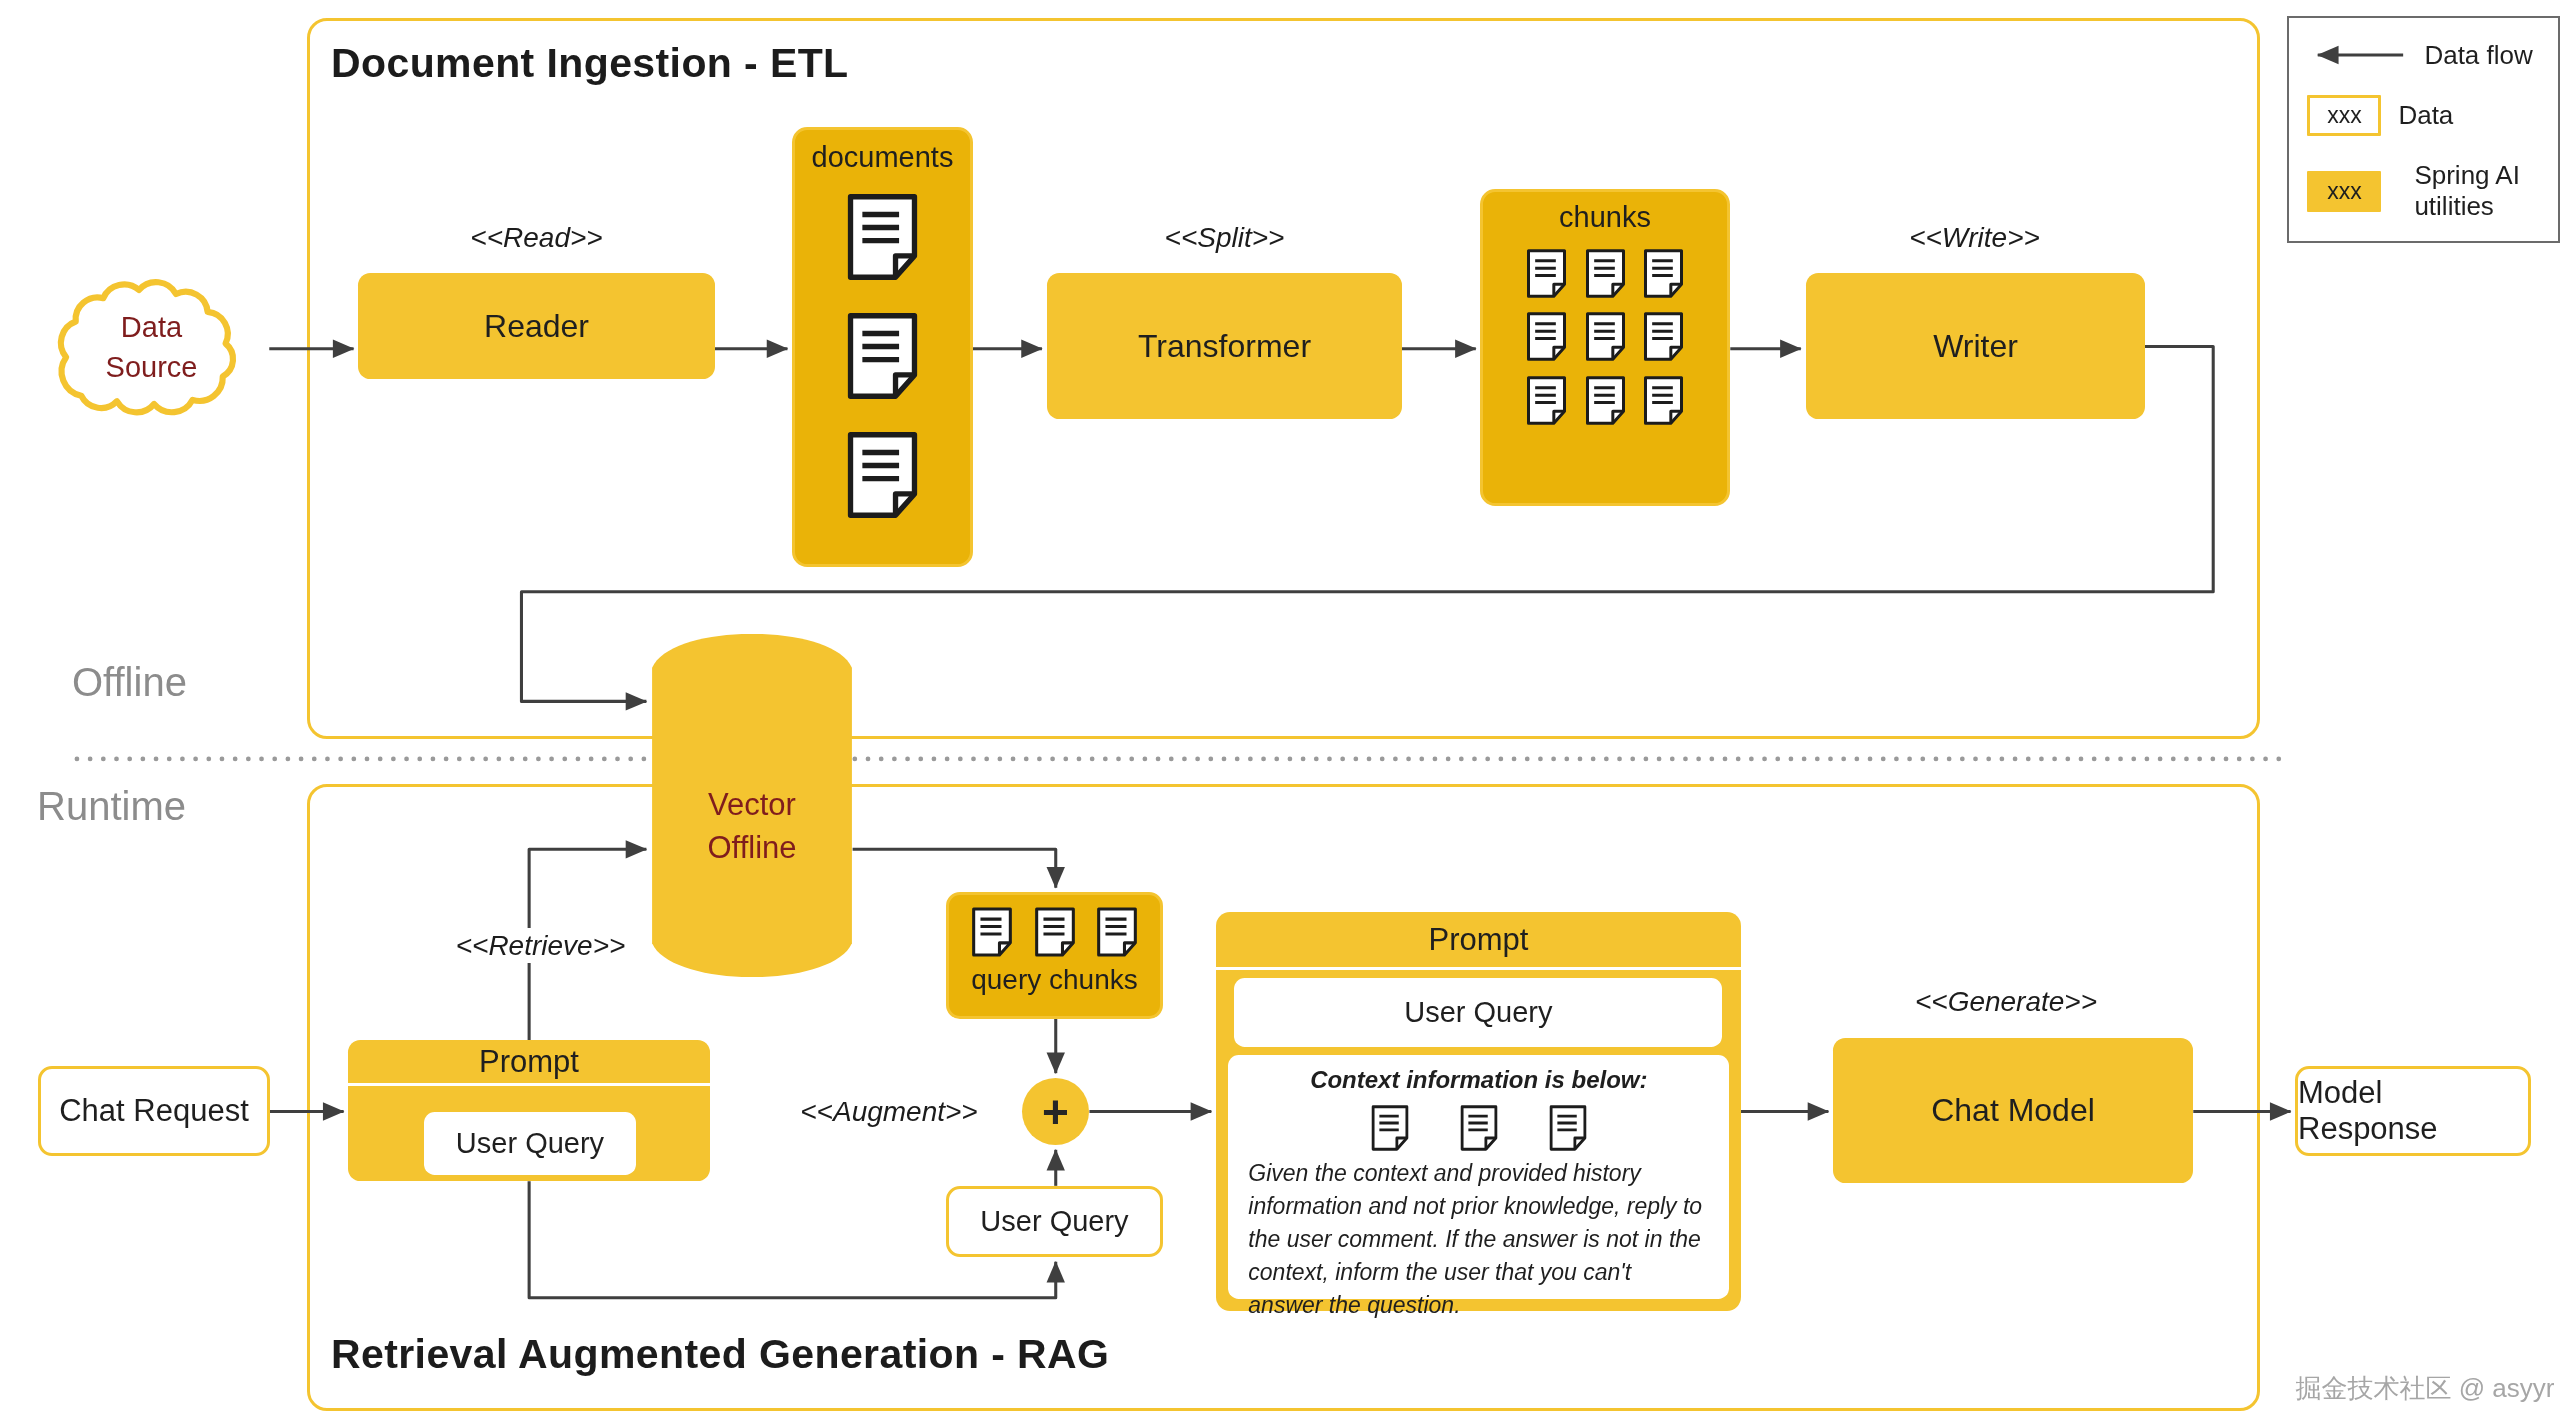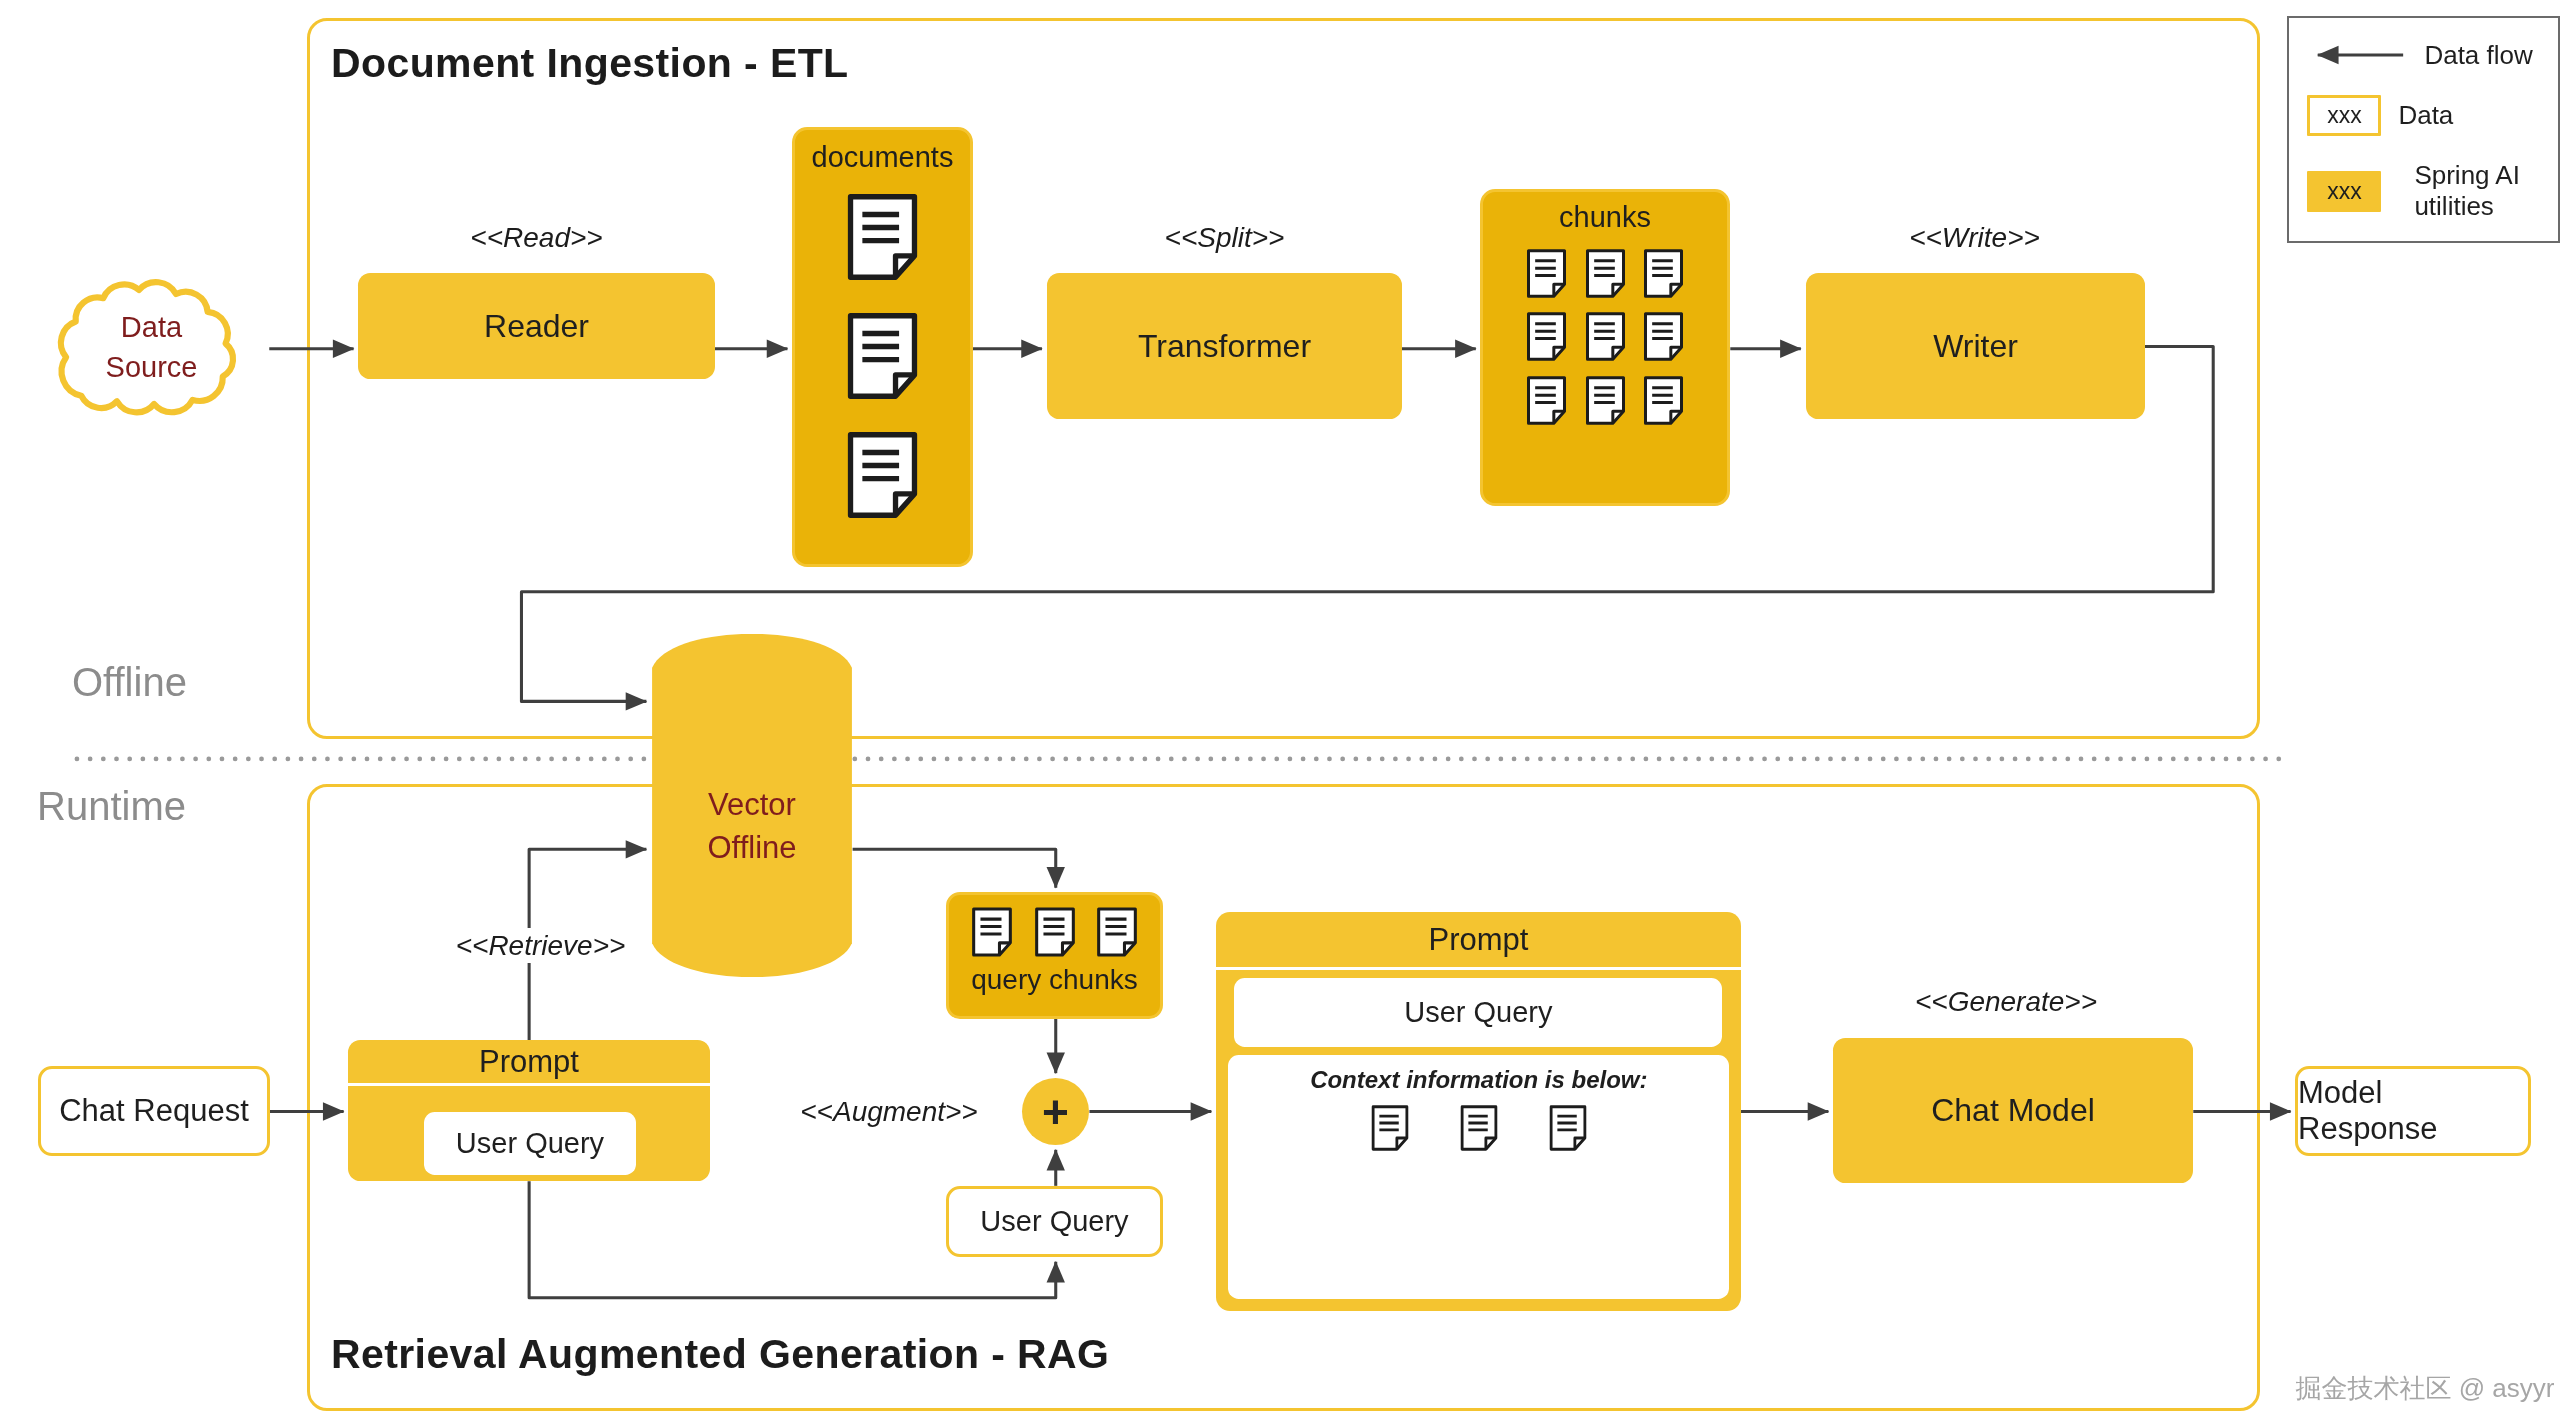--- a/index.html
+++ b/index.html
@@ -223,20 +223,21 @@
       <svg class="doc" width="40" height="48" viewBox="0 0 52 62">
           <use href="#doc"></use>
         </svg>
       <svg class="doc" width="40" height="48" viewBox="0 0 52 62">
           <use href="#doc"></use>
         </svg>
       <svg class="doc" width="40" height="48" viewBox="0 0 52 62">
           <use href="#doc"></use>
         </svg>
     </div>
+    <div class="context-body">Given the context and provided history information and not prior knowledge, reply to the user comment. If the answer is not in the context, inform the user that you can't answer the question.</div>
   </div>
 </div>
 
 <div class="stereotype" style="left:1891px;top:986px;width:230px;">&lt;&lt;Generate&gt;&gt;</div>
 <div class="node-yellow" style="left:1833px;top:1038px;width:360px;height:145px;">Chat Model</div>
 
 <div class="node-outline" style="left:2295px;top:1066px;width:236px;height:90px;">Model Response</div>
 
 <div class="legend">
   <div class="legend-row">

